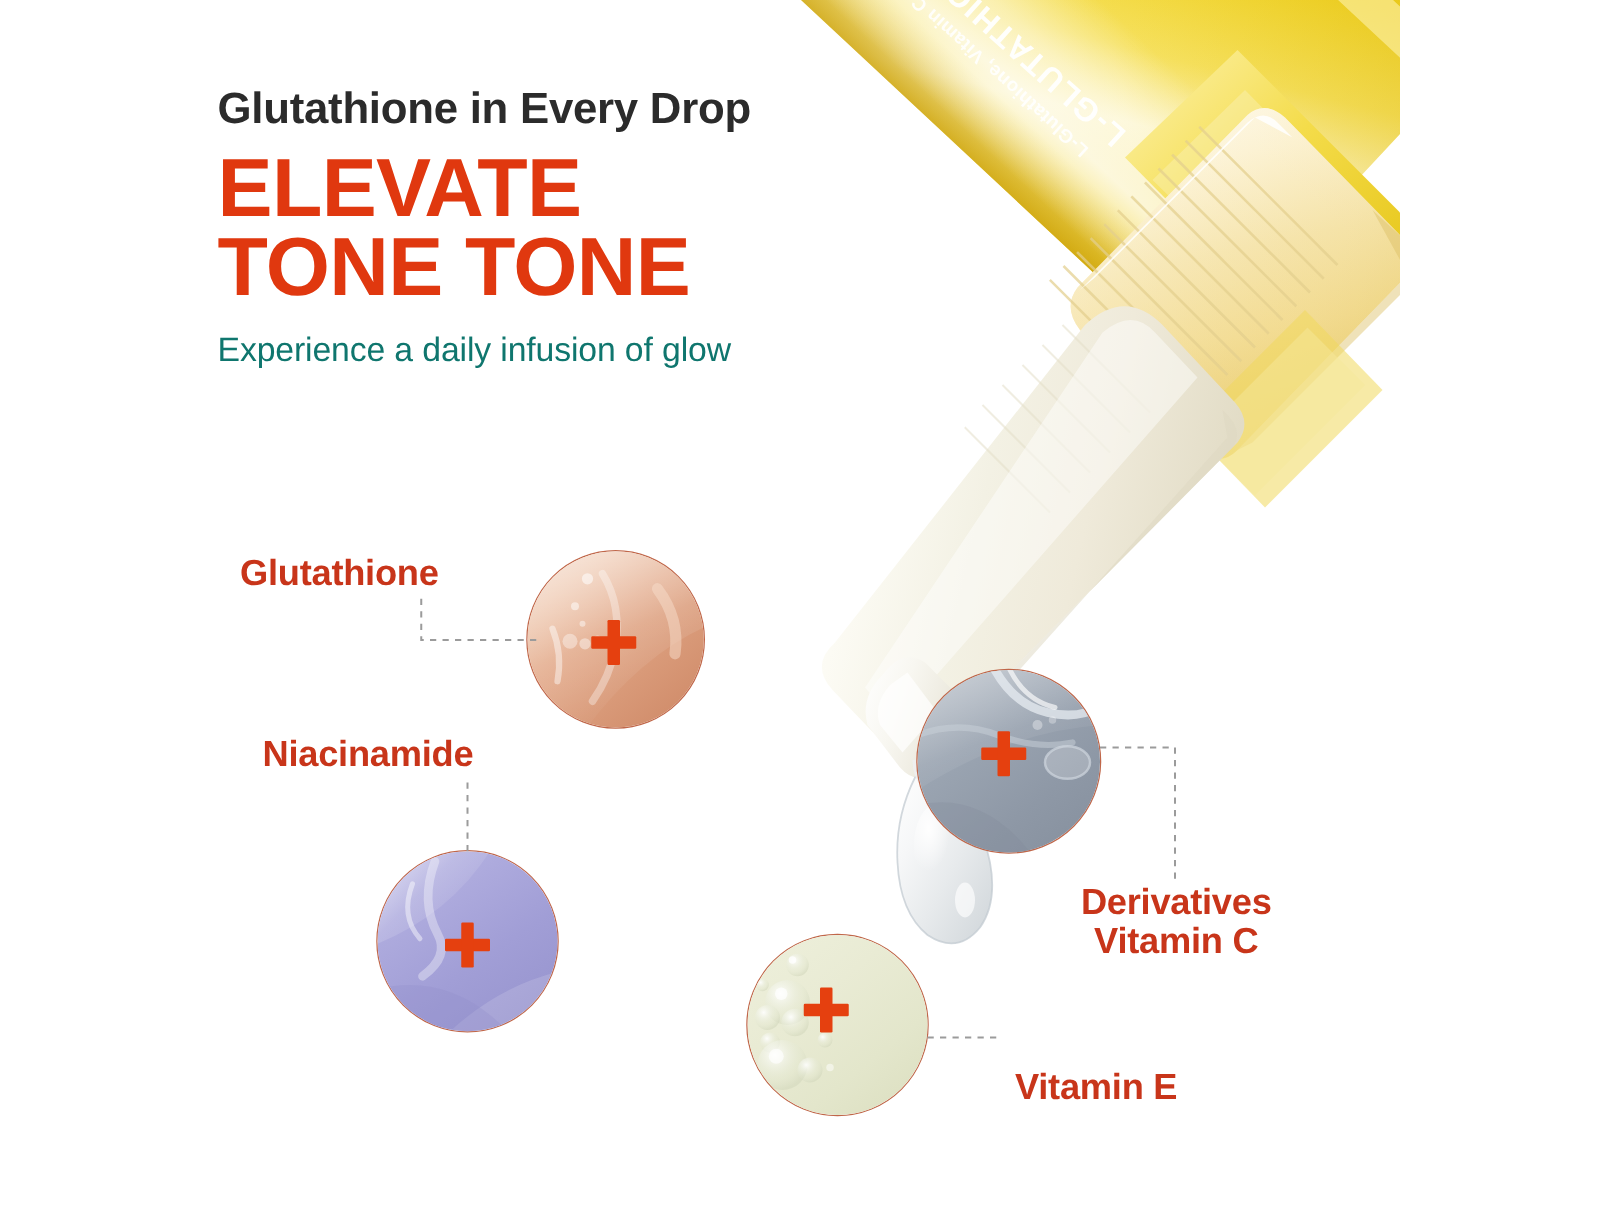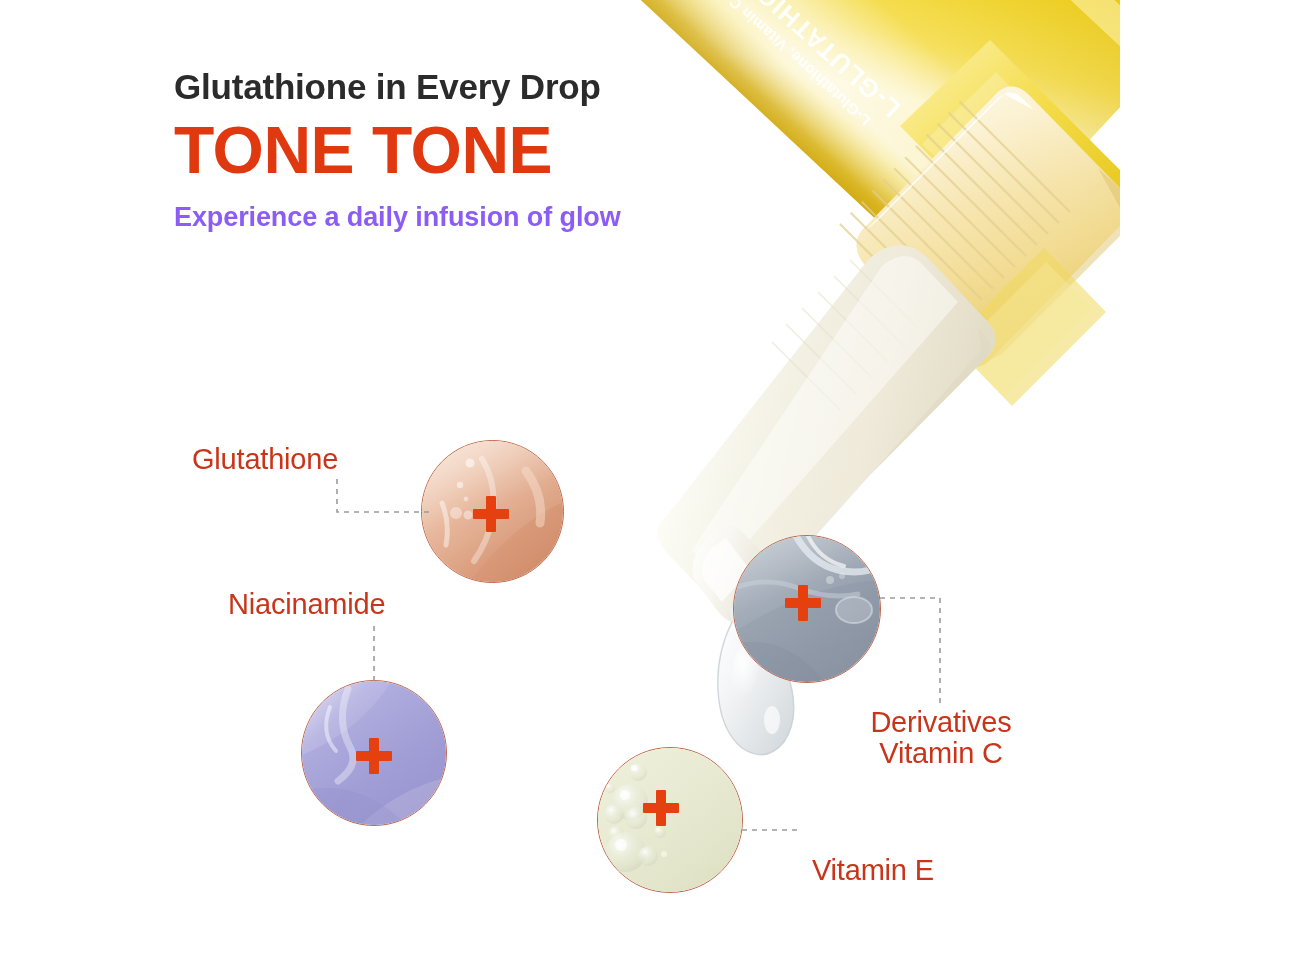--- a/index.html
+++ b/index.html
@@ -64,22 +64,22 @@
     line-height: 0.96;
     letter-spacing: -0.5px;
     margin: 0;
   }
   .hero-title .line {
     display: block;
     white-space: nowrap;
   }
   .subtitle {
     font-size: 27px;
-    font-weight: 700;
-    color: #8b5cf6;
+    font-weight: 400;
+    color: #0f766e;
     letter-spacing: -0.1px;
     margin: 20px 0 0 0;
     white-space: nowrap;
   }
 
   
   #bottle-wrap {
     position: absolute;
     left: 430px;
     top: -70px;
@@ -107,21 +107,21 @@
   .plus-h, .plus-v {
     position: absolute;
     background: #e5400f;
     border-radius: 1px;
   }
 
   .ing-label {
     position: absolute;
     color: #c8351a;
     font-size: 29px;
-    font-weight: 400;
+    font-weight: 700;
     letter-spacing: -0.2px;
     line-height: 1.08;
     z-index: 35;
     white-space: nowrap;
   }
   .ing-label.two-line {
     text-align: center;
     white-space: normal;
   }
 
@@ -350,20 +350,21 @@
           <ellipse cx="342" cy="790" rx="8" ry="14" fill="#ffffff" opacity="0.65"></ellipse>
 
           <path d="M 300 678 Q 300 690 306 698 Q 312 690 312 676 Z" fill="#eef0f1" opacity="0.9"></path>
         </g>
       </svg>
     </div>
 
     <div class="headline-block">
       <p class="eyebrow">Glutathione in Every Drop</p>
       <h1 class="hero-title">
+        <span class="line">ELEVATE</span>
         <span class="line">TONE TONE</span>
       </h1>
       <p class="subtitle">Experience a daily infusion of glow</p>
     </div>
 
     <div class="ing-label" style="left:192px; top:444px;">Glutathione</div>
 
     <div class="connector" style="left:336px; top:478px; width:96px; height:46px;">
       <svg width="96" height="46" viewBox="0 0 96 46">
         <path d="M 1 1 L 1 34 L 94 34" fill="none" stroke="#9b9b9b" stroke-width="1.6" stroke-dasharray="5 5"></path>
@@ -397,21 +398,21 @@
         <circle cx="34" cy="72" r="6" fill="#ffffff" fill-opacity="0.38"></circle>
         <circle cx="46" cy="74" r="4.5" fill="#ffffff" fill-opacity="0.42"></circle>
         <circle cx="56" cy="70" r="2.6" fill="#ffffff" fill-opacity="0.4"></circle>
       </svg>
       <span class="plus" style="left:49%; top:52%; width:0; height:0;">
         <span class="plus-h" style="left:-18px; top:-5px; width:36px; height:10px;"></span>
         <span class="plus-v" style="left:-5px; top:-18px; width:10px; height:36px;"></span>
       </span>
     </div>
 
-    <div class="ing-label" style="left:228px; top:589px;text-align:center;">Niacinamide</div>
+    <div class="ing-label" style="left:210px; top:589px;text-align:center;">Niacinamide</div>
 
     <div class="connector" style="left:370px; top:626px; width:8px; height:58px;">
       <svg width="8" height="58" viewBox="0 0 8 58">
         <path d="M 4 0 L 4 57" fill="none" stroke="#9b9b9b" stroke-width="1.6" stroke-dasharray="5 5"></path>
       </svg>
     </div>
 
     <div class="swatch" style="left:301px; top:680px; width:146px; height:146px;">
       <svg width="146" height="146" viewBox="0 0 146 146">
         <defs>

